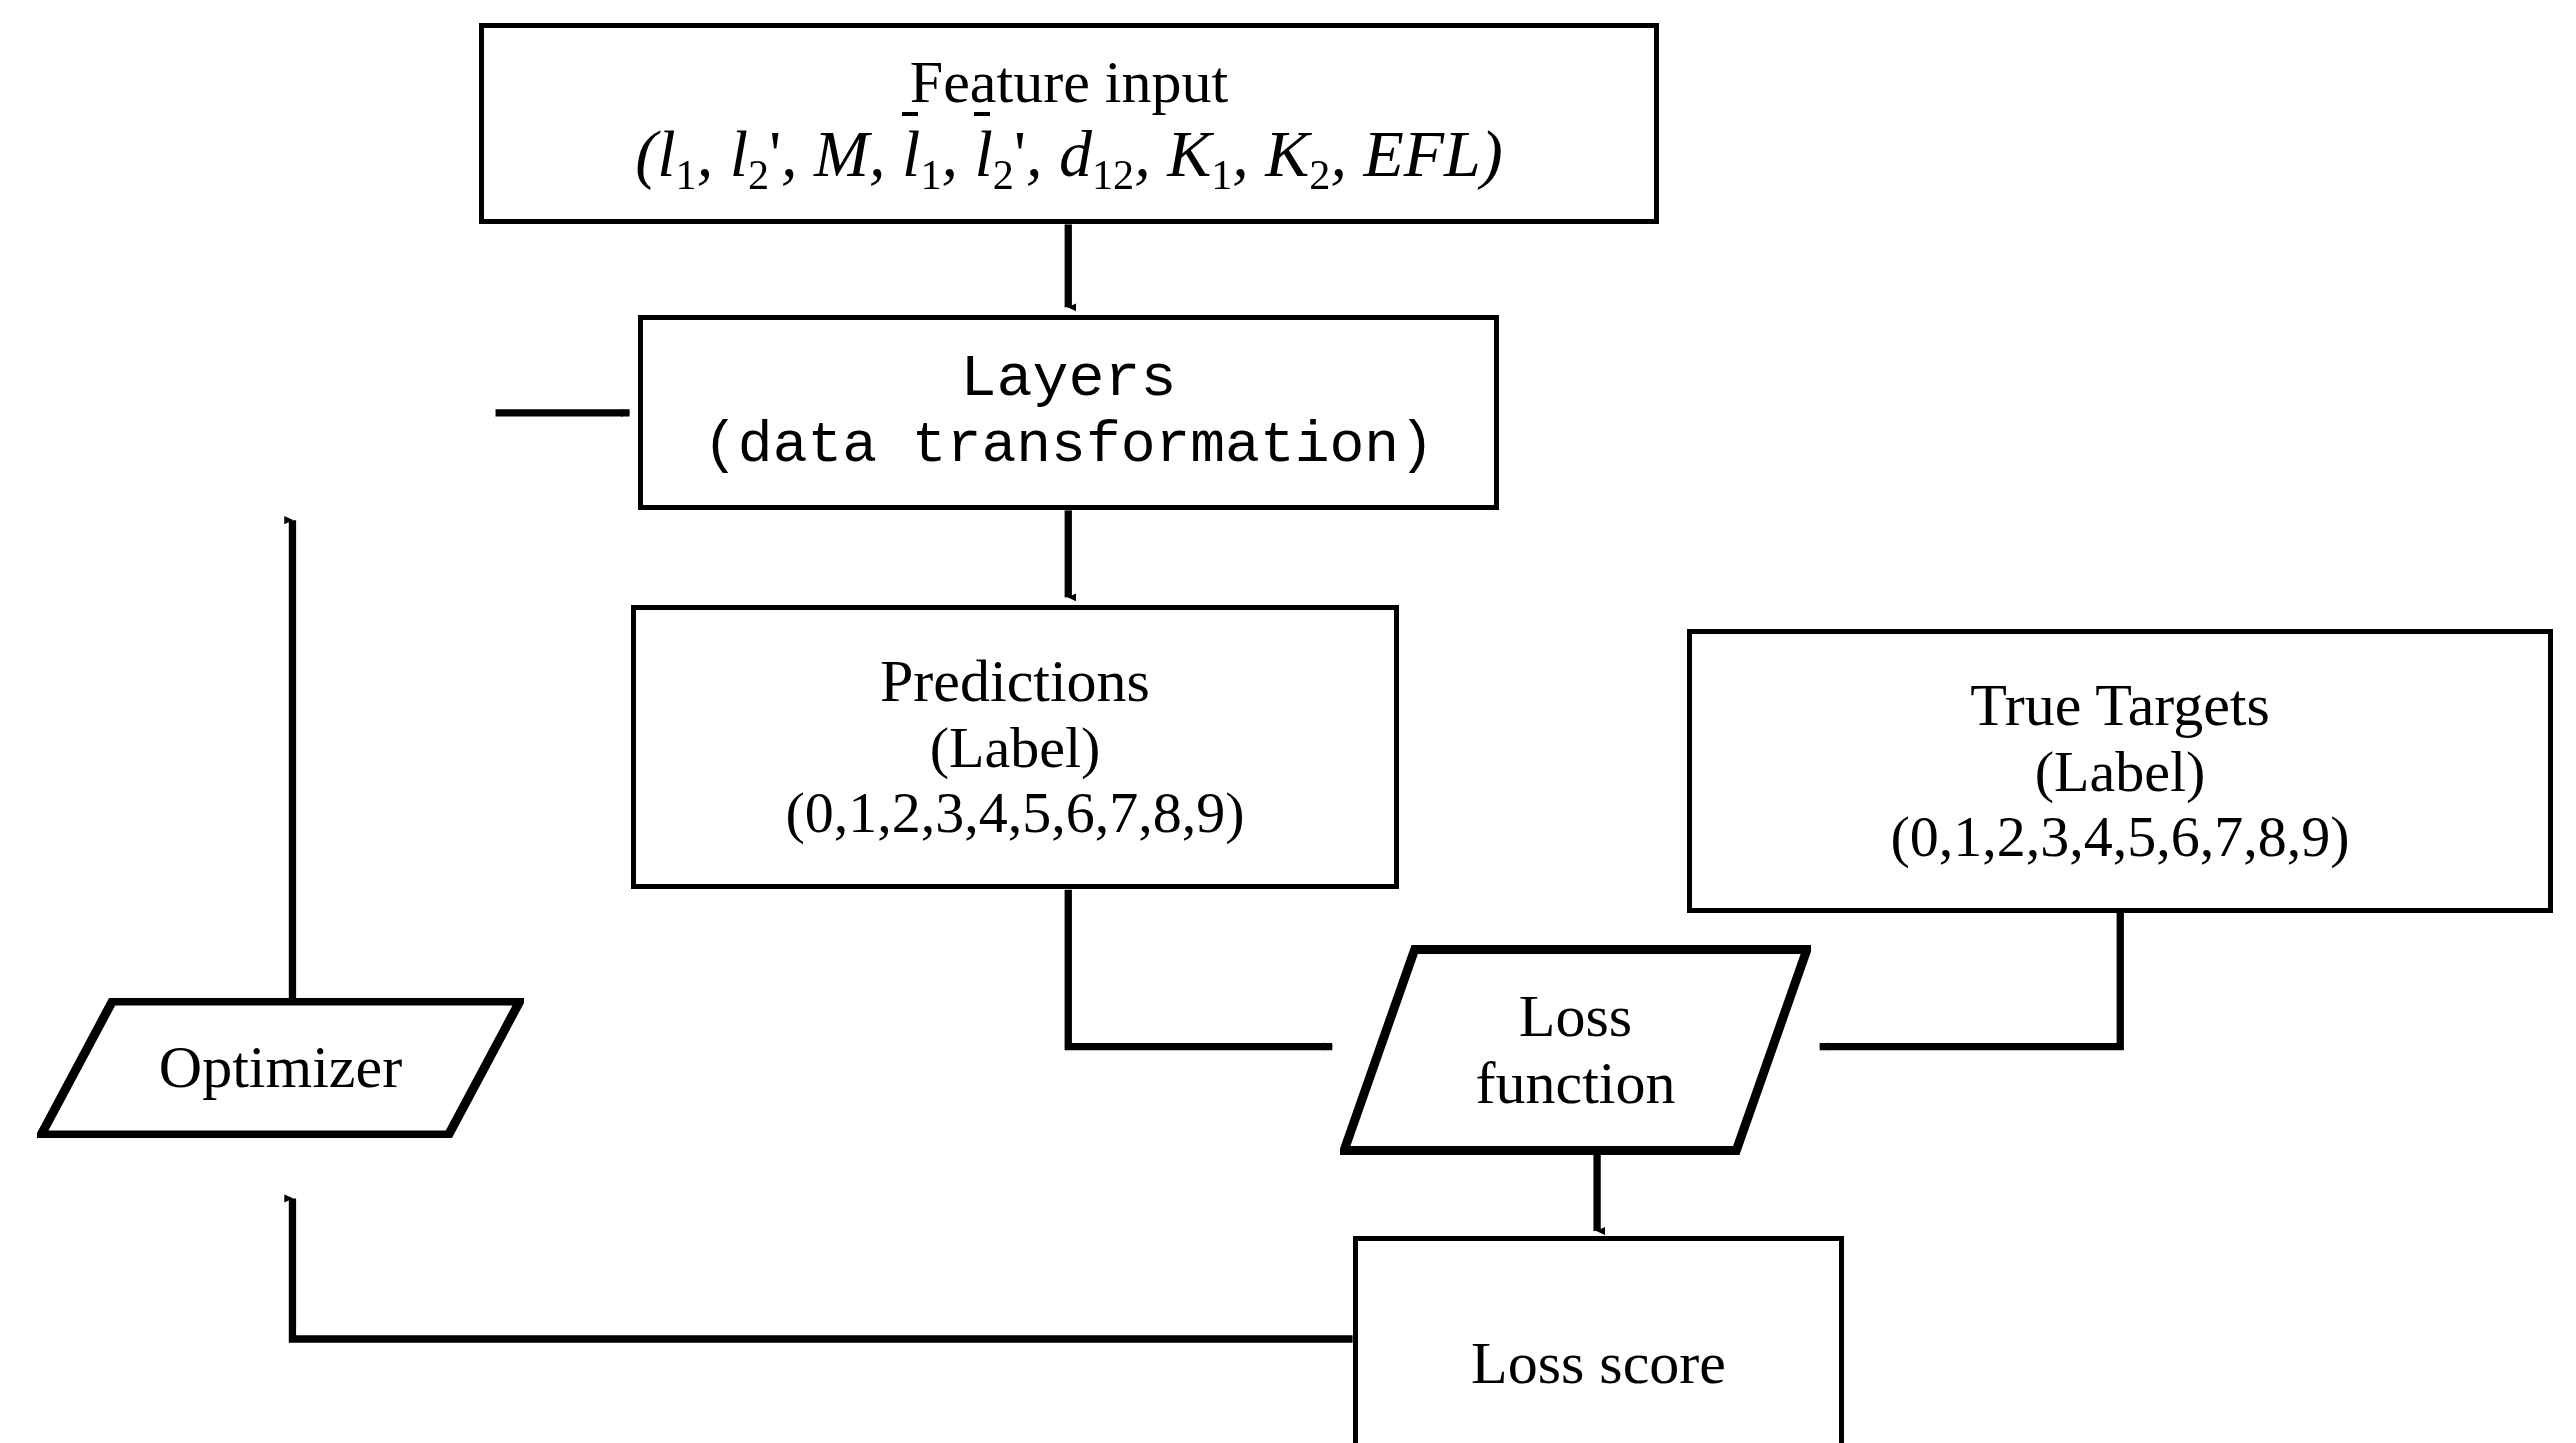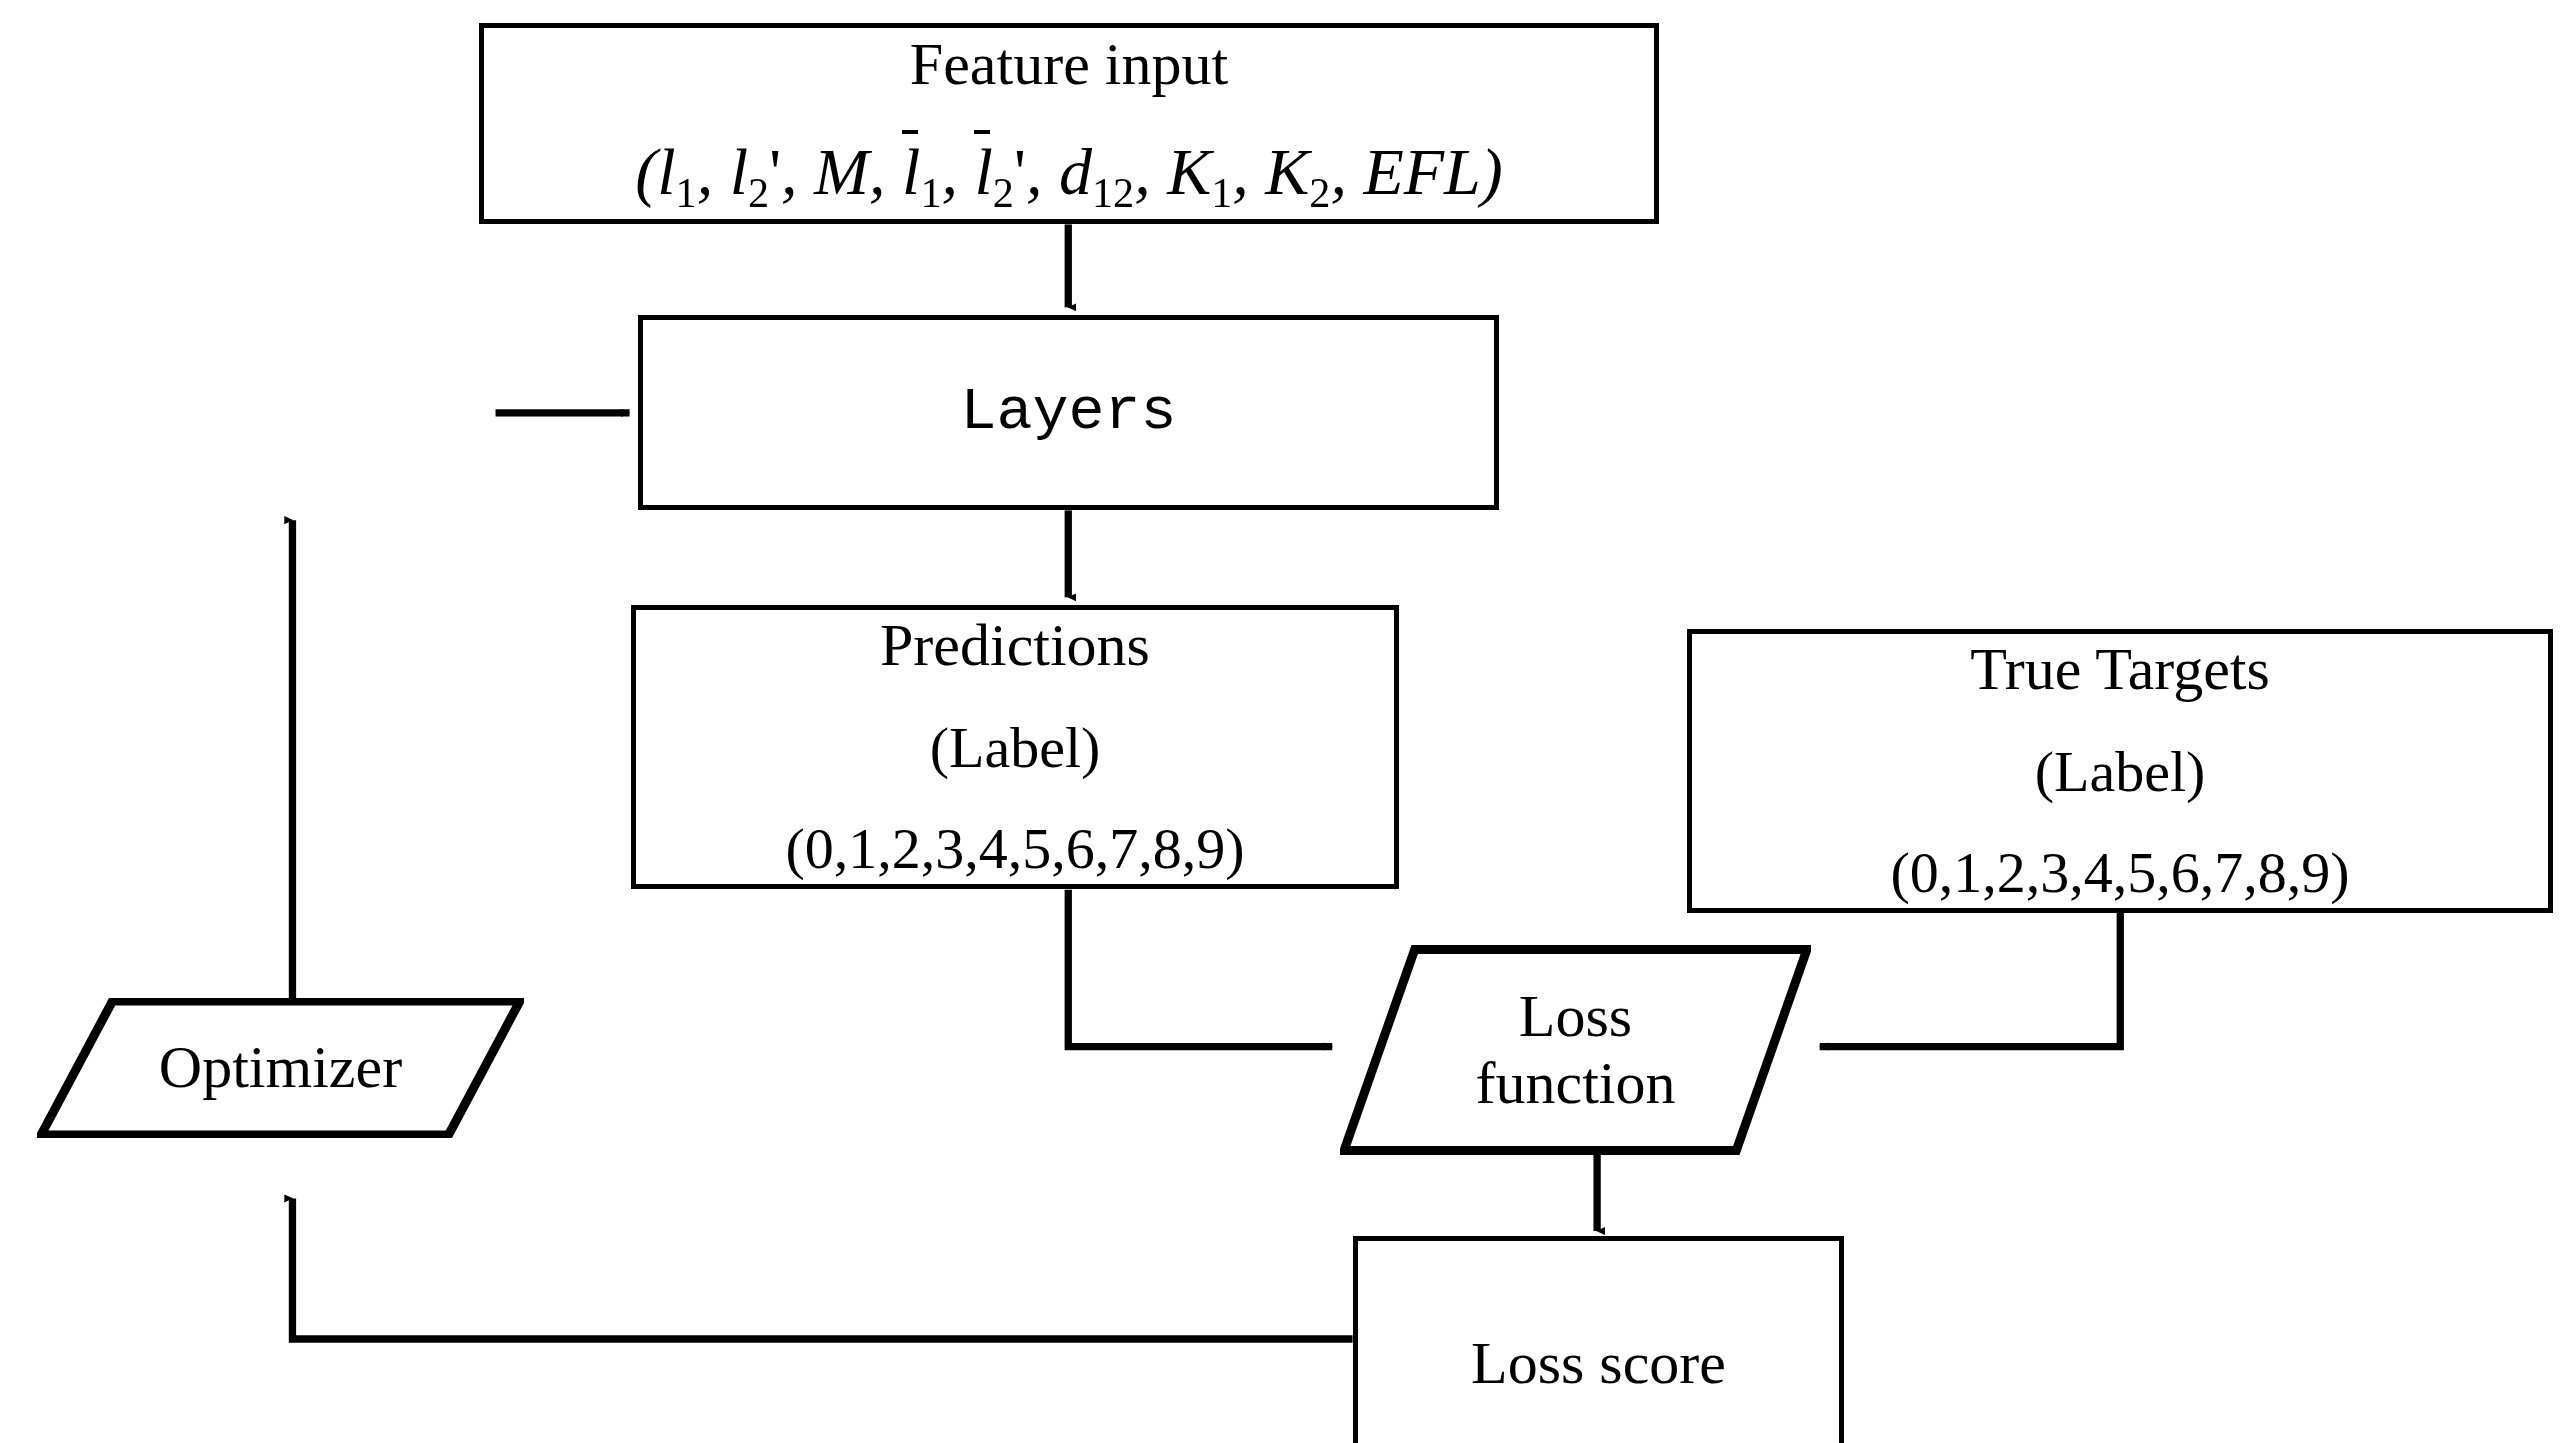--- a/index.html
+++ b/index.html
@@ -27,21 +27,20 @@
   }
   .node {
     position: absolute;
     box-sizing: border-box;
     display: flex;
     flex-direction: column;
     align-items: center;
     justify-content: center;
     text-align: center;
     background: #ffffff;
-    gap: 36px;
   }
   .boxnode {
     border: 5.7px solid #000000;
   }
   .para {
     background: transparent;
     border: none;
   }
   .para .para-shape {
     position: absolute;
@@ -126,20 +125,21 @@
   </svg>
 
   <div class="node boxnode" style="left:479px; top:23px; width:1180px; height:201px;">
     <div class="line t-big">Feature input</div>
     <div class="line mathline">(<span class="up" style="font-style:italic">l</span><span class="sub">1</span>,&nbsp;<span style="font-style:italic">l</span><span class="sub">2</span><span class="prime">'</span>,&nbsp;<span style="font-style:italic">M</span>,&nbsp;<span class="ovl" style="font-style:italic">l</span><span class="sub">1</span>,&nbsp;<span class="ovl" style="font-style:italic">l</span><span class="sub">2</span><span class="prime">'</span>,&nbsp;<span style="font-style:italic">d</span><span class="sub">12</span>,&nbsp;<span style="font-style:italic">K</span><span class="sub">1</span>,&nbsp;<span style="font-style:italic">K</span><span class="sub">2</span>,&nbsp;<span style="font-style:italic">EFL</span>)</div>
   </div>
 
 
   <div class="node boxnode" style="left:638px; top:315px; width:861px; height:195px;font-family:Liberation Mono, monospace;">
     <div class="line t-big">Layers</div>
+    <div class="line t-mid">(data transformation)</div>
   </div>
 
   <div class="node boxnode" style="left:631px; top:605px; width:768px; height:284px;">
     <div class="line t-big">Predictions</div>
     <div class="line t-mid">(Label)</div>
     <div class="line t-mid">(0,1,2,3,4,5,6,7,8,9)</div>
   </div>
 
   <div class="node boxnode" style="left:1687px; top:605px; width:866px; height:284px;margin-top:24px;">
     <div class="line t-big">True Targets</div>

